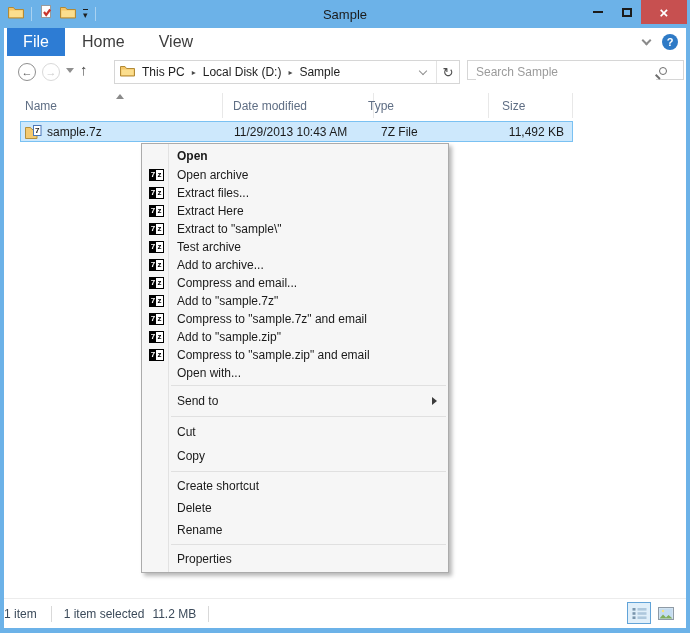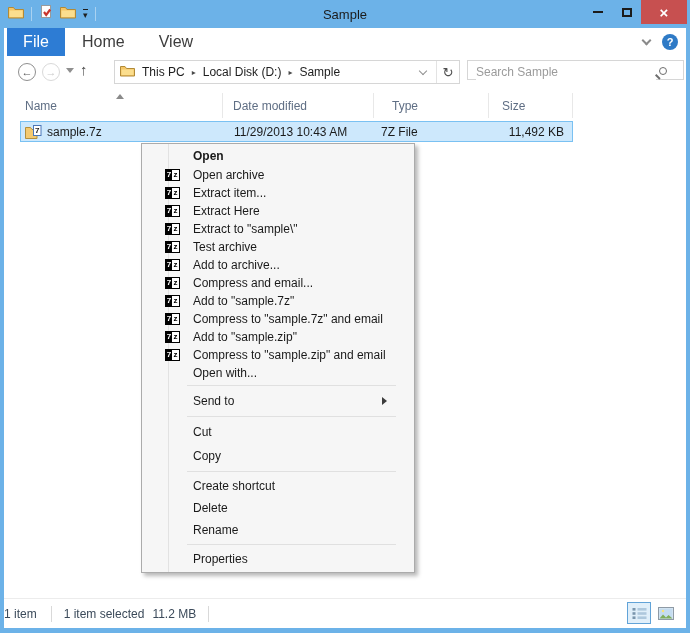--- a/index.html
+++ b/index.html
@@ -59,21 +59,21 @@
   .ch-label { position:absolute; top:6px; }
   .sort-caret { position:absolute; left:112px; top:1px; width:0; height:0; border-left:4px solid transparent; border-right:4px solid transparent; border-bottom:5px solid #8a8a8a; }
   .filerow { position:absolute; left:16px; top:33px; width:553px; height:21px; background:var(--selection_bg,#CDE8FC); border:1px solid var(--selection_border,#7AC1F2); font-size:12px; color:#1b1b1b; }
   .filerow .ficon { position:absolute; left:4px; top:3px; }
   .filerow .fname { position:absolute; left:26px; top:3px; }
   .filerow .fdate { position:absolute; left:213px; top:3px; }
   .filerow .ftype { position:absolute; left:360px; top:3px; }
   .filerow .fsize { position:absolute; right:8px; top:3px; text-align:right; }
 
   
-  .menu { position:absolute; left:141px; top:143px; width:274px; background:#f6f6f6; border:1px solid #ababab; box-shadow:3px 3px 4px rgba(0,0,0,0.28); padding:2px 17px; z-index:10; }
+  .menu { position:absolute; left:141px; top:143px; width:308px; background:#f6f6f6; border:1px solid #ababab; box-shadow:3px 3px 4px rgba(0,0,0,0.28); padding:2px 1px; z-index:10; }
   .menu::before { content:""; position:absolute; left:26px; top:0; bottom:0; width:1px; background:#e2e2e2; }
   .mi { position:relative; display:flex; align-items:center; padding-left:34px; font-size:12px; color:#1a1a1a; }
   .mi.h18 { height:18px; } .mi.h20 { height:20px; } .mi.h22 { height:22px; } .mi.h24 { height:24px; }
   .mi.default { font-weight:bold; }
   .msep { height:1px; background:#e0e0e0; margin:3px 1px 3px 28px; }
   .zicon { position:absolute; left:6px; top:50%; margin-top:-6px; width:15px; height:12px; border:1px solid #000; display:flex; background:#fff; }
   .zicon .z7 { width:6px; background:#000; color:#fff; font-size:8px; font-weight:bold; line-height:10px; text-align:center; }
   .zicon .zz { width:7px; background:#fff; color:#000; font-size:8px; font-weight:bold; line-height:10px; text-align:center; }
   .sub-arrow { position:absolute; right:10px; top:50%; margin-top:-4px; width:0; height:0; border-top:4px solid transparent; border-bottom:4px solid transparent; border-left:5px solid #3c3c3c; }
 
@@ -171,21 +171,21 @@
     </div>
   </div>
 
   <div class="content">
     <div class="colheader">
       <span class="sort-caret"></span>
       <span class="ch-label" style="left:21px;">Name</span>
       <span class="hsep" style="left:218px;"></span>
       <span class="ch-label" style="left:229px;">Date modified</span>
       <span class="hsep" style="left:369px;"></span>
-      <span class="ch-label" style="left:388px;">Type</span>
+      <span class="ch-label" style="left:364px;">Type</span>
       <span class="hsep" style="left:484px;"></span>
       <span class="ch-label" style="left:498px;">Size</span>
       <span class="hsep" style="left:568px;"></span>
     </div>
     <div class="filerow">
       <span class="ficon">
         <svg width="17" height="14" viewBox="0 0 17 14">
           <path d="M0.5 2.5 h5 l1.5 2 h5 v9 h-11.5 z" fill="#F3C96F" stroke="#B38F3C"></path>
           <rect x="8.5" y="0.5" width="7.5" height="10" fill="#ffffff" stroke="#4A76B8"></rect>
           <text x="12.2" y="8" font-size="8" text-anchor="middle" fill="#1a1a1a" font-weight="bold">7</text>
@@ -207,21 +207,21 @@
           <span class="z7">7</span>
           <span class="zz">z</span>
         </span>
       <span>Open archive</span>
       </div>
     <div class="mi h18">
       <span class="zicon">
           <span class="z7">7</span>
           <span class="zz">z</span>
         </span>
-      <span>Extract item...</span>
+      <span>Extract files...</span>
       </div>
     <div class="mi h18">
       <span class="zicon">
           <span class="z7">7</span>
           <span class="zz">z</span>
         </span>
       <span>Extract Here</span>
       </div>
     <div class="mi h18">
       <span class="zicon">

